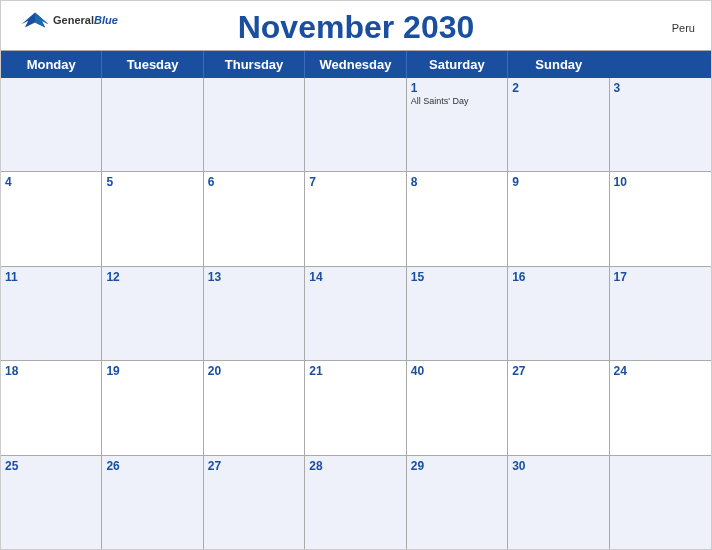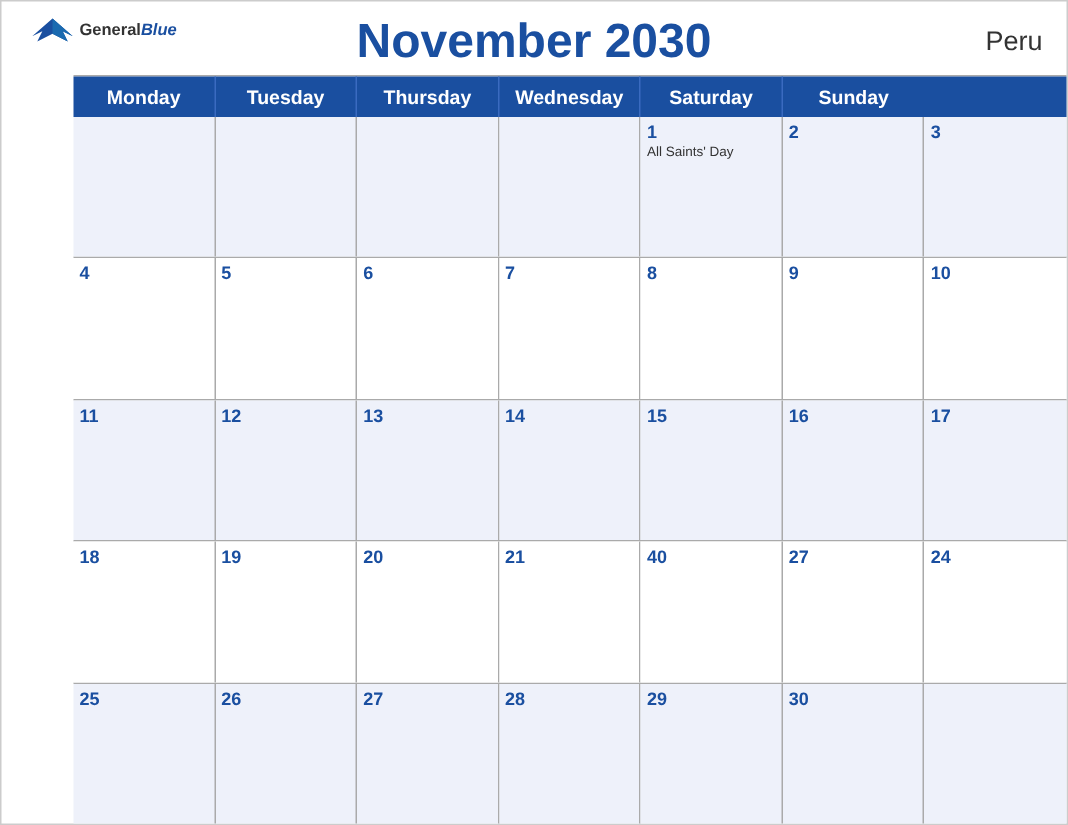--- a/index.html
+++ b/index.html
@@ -26,36 +26,35 @@
       flex-direction: row;
       align-items: center;
     }
     .logo-bird {
       width: 36px;
       height: 22px;
     }
     .country-label {
       position: absolute;
       right: 16px;
-      font-size: 18px;
+      font-size: 11px;
       color: #333;
       padding-left: 36px;
     }
     .calendar-title {
       font-size: 32px;
       color: #1a4fa0;
       font-weight: bold;
       text-align: center;
     }
     .calendar-grid {
       flex: 1;
       display: flex;
       flex-direction: column;
       border-top: 1px solid #aaa;
-      margin-left: 48px;
     }
     .day-headers {
       display: grid;
       grid-template-columns: repeat(7, 1fr);
       background: #1a4fa0;
     }
     .day-header {
       color: #fff;
       text-align: center;
       padding: 6px 0;

